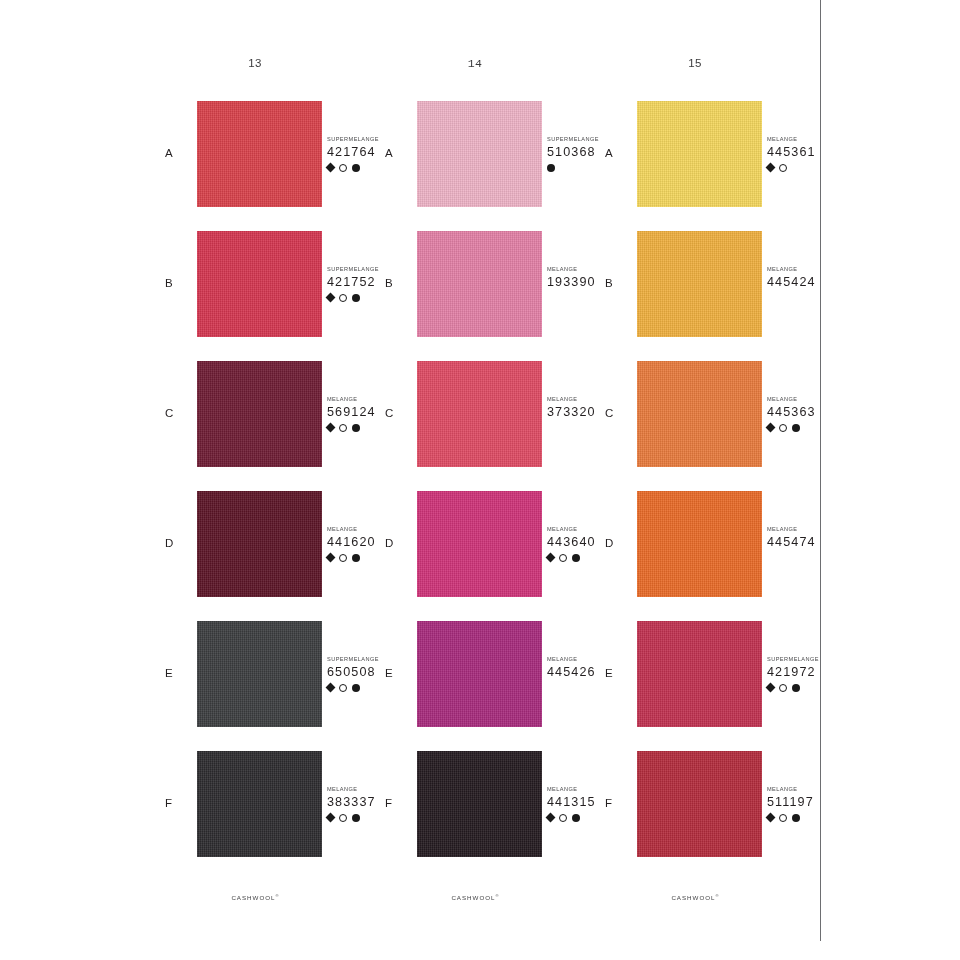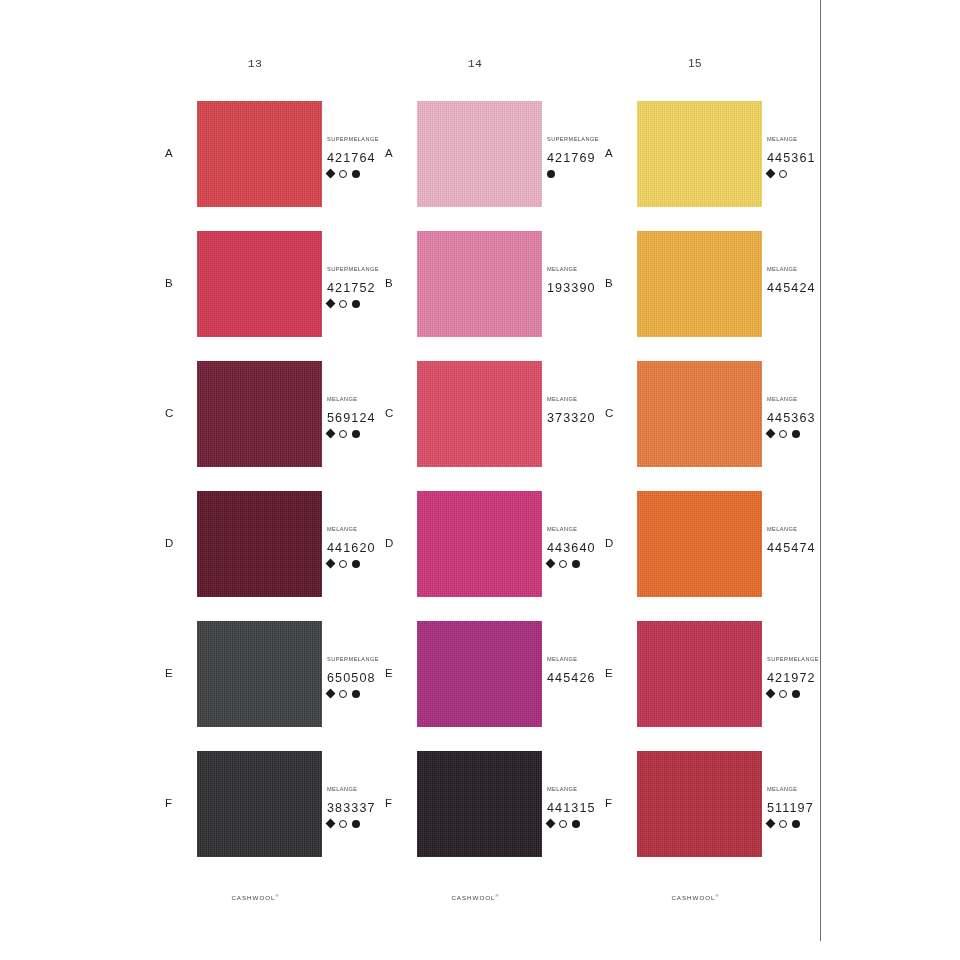--- a/index.html
+++ b/index.html
@@ -44,21 +44,21 @@
   }
   .col-header {
     position: absolute;
     top: 0;
     width: 60px;
     text-align: center;
     font-size: 11.5px;
     letter-spacing: 0.4px;
     color: #3b3b3d;
   }
-  .col-header.c0 { left: 225px; font-family: Liberation Mono, monospace; }
+  .col-header.c0 { left: 225px; }
   .col-header.c1 { left: 445px; font-family: Liberation Mono, monospace; }
   .col-header.c2 { left: 665px; }
 
   
   .grid {
     position: absolute;
     left: 0;
     top: 0;
     width: 820px;
     height: 880px;
@@ -101,21 +101,21 @@
     line-height: 8px;
     white-space: nowrap;
     text-transform: uppercase;
   }
   .code {
     font-size: 12.6px;
     letter-spacing: 1.1px;
     color: #231f20;
     line-height: 16px;
     white-space: nowrap;
-    margin-top: 7px;
+    margin-top: 1px;
   }
   .symbols {
     margin-top: 2px;
     height: 11px;
     display: flex;
     align-items: center;
     gap: 5px;
   }
   .sym { display: inline-block; }
   .sym-diamond {
@@ -253,21 +253,21 @@
             <span class="sym sym-circle-open"></span>
             <span class="sym sym-circle-filled"></span>
           </div>
         </div>
       </div>
       <div class="cell" style="left: 375px; top: 101px;">
         <div class="row-letter">A</div>
         <div class="swatch" style="background-color: rgb(238, 179, 198);"></div>
         <div class="info">
           <div class="quality">SUPERMELANGE</div>
-          <div class="code">421769</div>
+          <div class="code">510368</div>
           <div class="symbols">
             <span class="sym sym-circle-filled"></span>
           </div>
         </div>
       </div>
       <div class="cell" style="left: 375px; top: 231px;">
         <div class="row-letter">B</div>
         <div class="swatch" style="background-color: rgb(227, 127, 166);"></div>
         <div class="info">
           <div class="quality">MELANGE</div>

